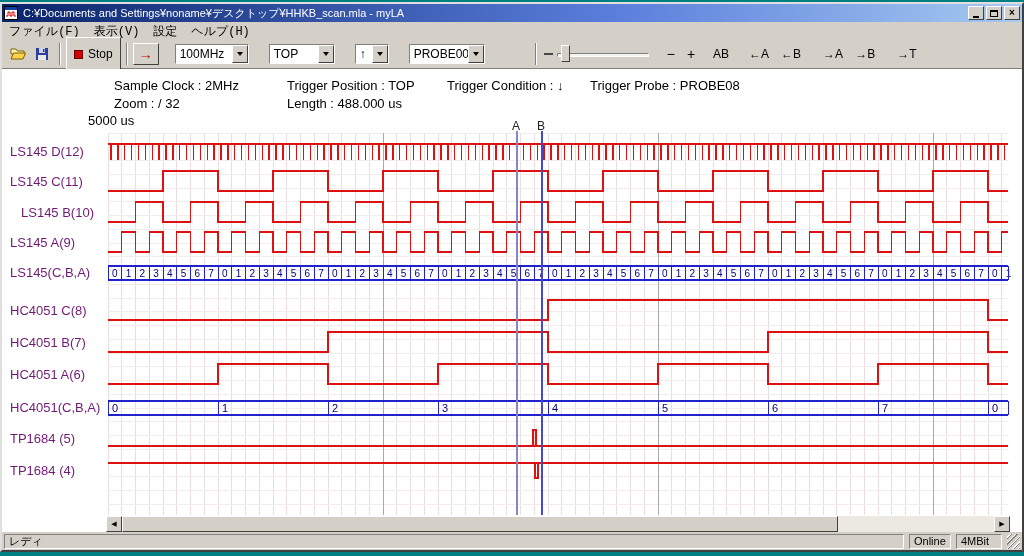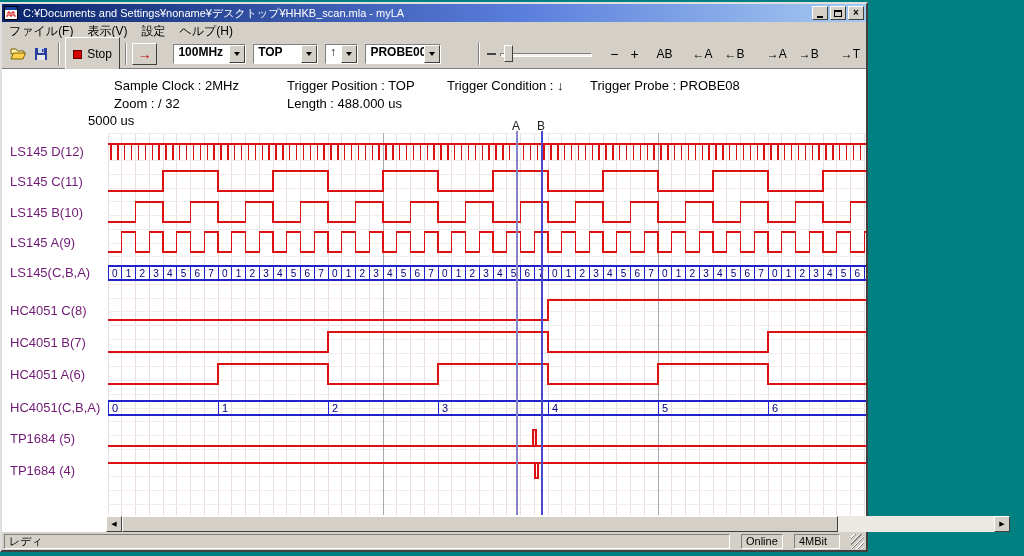--- a/index.html
+++ b/index.html
@@ -1,47 +1,47 @@
 <!DOCTYPE html>
 <html><head>
 <meta charset="utf-8">
 <style>
   * { margin:0; padding:0; box-sizing:border-box; }
   html,body { width:1024px; height:556px; overflow:hidden; }
   body { background:#008080; font-family:"Liberation Sans",sans-serif; position:relative; }
 
-  .window { position:absolute; left:0; top:2px; width:868px; height:550px;
+  .window { position:absolute; left:0; top:2px; width:1024px; height:550px;
     background:#d4d0c8; border:2px solid; border-color:#dfdfdf #404040 #404040 #dfdfdf;
     display:flex; flex-direction:column; }
 
   
   .titlebar { height:18px; background:linear-gradient(90deg,#0a246a,#5a7edc 60%,#a6caf0);
     display:flex; align-items:center; padding:0 2px; flex:0 0 auto; }
   .titlebar .title { flex:1; color:#fff; font-size:11px; white-space:nowrap; overflow:hidden; padding-left:3px; }
   .tbtn { width:16px; height:14px; background:#d4d0c8; border:1px solid; border-color:#fff #404040 #404040 #fff;
     display:flex; align-items:center; justify-content:center; margin-left:2px; font-size:10px; font-weight:bold; line-height:10px; }
   .glyph-min { width:6px; height:2px; background:#000; margin-top:8px; }
   .glyph-max { width:8px; height:7px; border:1px solid #000; border-top:2px solid #000; }
   .appicon { width:14px; height:14px; margin-right:2px; flex:0 0 auto; }
 
   
-  .menubar { height:18px; display:flex; align-items:center; font-size:12px; flex:0 0 auto; }
+  .menubar { height:18px; display:flex; align-items:center; font-size:12px; flex:0 0 auto;font-family:Liberation Mono, monospace; }
   .menu-item { padding:1px 7px; }
 
   
   .toolbar { height:29px; display:flex; align-items:center; padding-left:4px;
     border-bottom:1px solid #808080; flex:0 0 auto; }
   .icon-btn { width:24px; height:22px; display:flex; align-items:center; justify-content:center; border:1px solid transparent; }
   .sep { width:2px; height:22px; border-left:1px solid #808080; border-right:1px solid #fff; margin:0 5px; }
   .push-btn { height:22px; border:1px solid; border-color:#fff #404040 #404040 #fff; background:#d4d0c8;
     display:flex; align-items:center; justify-content:center; padding:16px 7px; gap:5px; font-size:12px; }
   .stop-sq { width:9px; height:9px; background:#d40000; border:1px solid #600; }
   .run-arrow { color:#c00000; font-weight:bold; font-size:14px; line-height:14px; }
   .select { height:20px; background:#fff; border:1px solid; border-color:#808080 #fff #fff #808080;
-    display:flex; font-size:12px; margin-right:7px;font-weight:bold; }
+    display:flex; align-items:center; font-size:12px; margin-right:20px; }
   .select .val { flex:1; padding:0 4px; white-space:nowrap; overflow:hidden; }
   .select .drop { width:16px; height:18px; background:#d4d0c8; border:1px solid; border-color:#fff #404040 #404040 #fff;
     display:flex; align-items:center; justify-content:center; flex:0 0 auto; }
   .arrow-down { width:0; height:0; border-left:3px solid transparent; border-right:3px solid transparent; border-top:4px solid #000; }
   .slider-tick { width:9px; height:0; border-top:2px solid #444; margin:0 4px 0 2px; }
   .slider { position:relative; width:92px; height:20px; flex:0 0 auto; }
   .groove { position:absolute; left:0; right:0; top:9px; height:4px; background:#f4f2ec;
     border:1px solid; border-color:#808080 #fff #fff #808080; }
   .shandle { position:absolute; left:4px; top:1px; width:9px; height:17px; background:#d4d0c8;
     border:1px solid; border-color:#fff #404040 #404040 #fff; }
@@ -56,21 +56,21 @@
 
   
   .scrollrow { height:16px; background:#fff; position:relative; flex:0 0 auto; }
   .hscroll { position:absolute; left:104px; top:0; width:904px; height:16px; display:flex; background:#ece9e2; }
   .sbtn { width:16px; height:16px; background:#d4d0c8; border:1px solid; border-color:#fff #404040 #404040 #fff;
     display:flex; align-items:center; justify-content:center; font-size:7px; flex:0 0 auto; }
   .sthumb { width:716px; height:16px; background:#d4d0c8; border:1px solid; border-color:#fff #404040 #404040 #fff; flex:0 0 auto; }
   .strack { flex:1; }
 
   
-  .statusbar { height:18px; display:flex; align-items:center; gap:11px; padding:1px 2px; font-size:11px; background:#d4d0c8; flex:0 0 auto; }
+  .statusbar { height:18px; display:flex; align-items:center; gap:5px; padding:1px 2px; font-size:11px; background:#d4d0c8; flex:0 0 auto; }
   .panel { border:1px solid; border-color:#808080 #fff #fff #808080; height:15px; display:flex; align-items:center; padding:0 4px; white-space:nowrap; }
   .panel-ready { flex:1; }
   .grip { width:13px; height:15px;
     background:repeating-linear-gradient(135deg,#d4d0c8 0 2px,#fff 2px 3px,#808080 3px 4px); }
 </style>
 </head>
 <body>
 
 <div class="window">
 
@@ -570,21 +570,21 @@
     <span class="info-text" style="left:588px;top:9px;">Trigger Probe : PROBE08</span>
     <span class="info-text" style="left:112px;top:27px;">Zoom : / 32</span>
     <span class="info-text" style="left:285px;top:27px;">Length : 488.000 us</span>
     <span class="info-text" style="left:86px;top:44px;">5000 us</span>
 
     <span class="marker-label" style="left: 509.96px;">A</span>
     <span class="marker-label" style="left: 534.98px;">B</span>
 
     <span class="chan-label" style="top:76px;">LS145 D(12)</span>
     <span class="chan-label" style="top:106px;">LS145 C(11)</span>
-    <span class="chan-label" style="top:137px;">LS145 B(10)</span>
+    <span class="chan-label" style="top:137px;margin-left:11px;">LS145 B(10)</span>
     <span class="chan-label" style="top:167px;">LS145 A(9)</span>
     <span class="chan-label" style="top:197px;">LS145(C,B,A)</span>
     <span class="chan-label" style="top:235px;">HC4051 C(8)</span>
     <span class="chan-label" style="top:267px;text-align:right;">HC4051 B(7)</span>
     <span class="chan-label" style="top:299px;">HC4051 A(6)</span>
     <span class="chan-label" style="top:332px;">HC4051(C,B,A)</span>
     <span class="chan-label" style="top:363px;">TP1684 (5)</span>
     <span class="chan-label" style="top:395px;">TP1684 (4)</span>
   </div>
 

